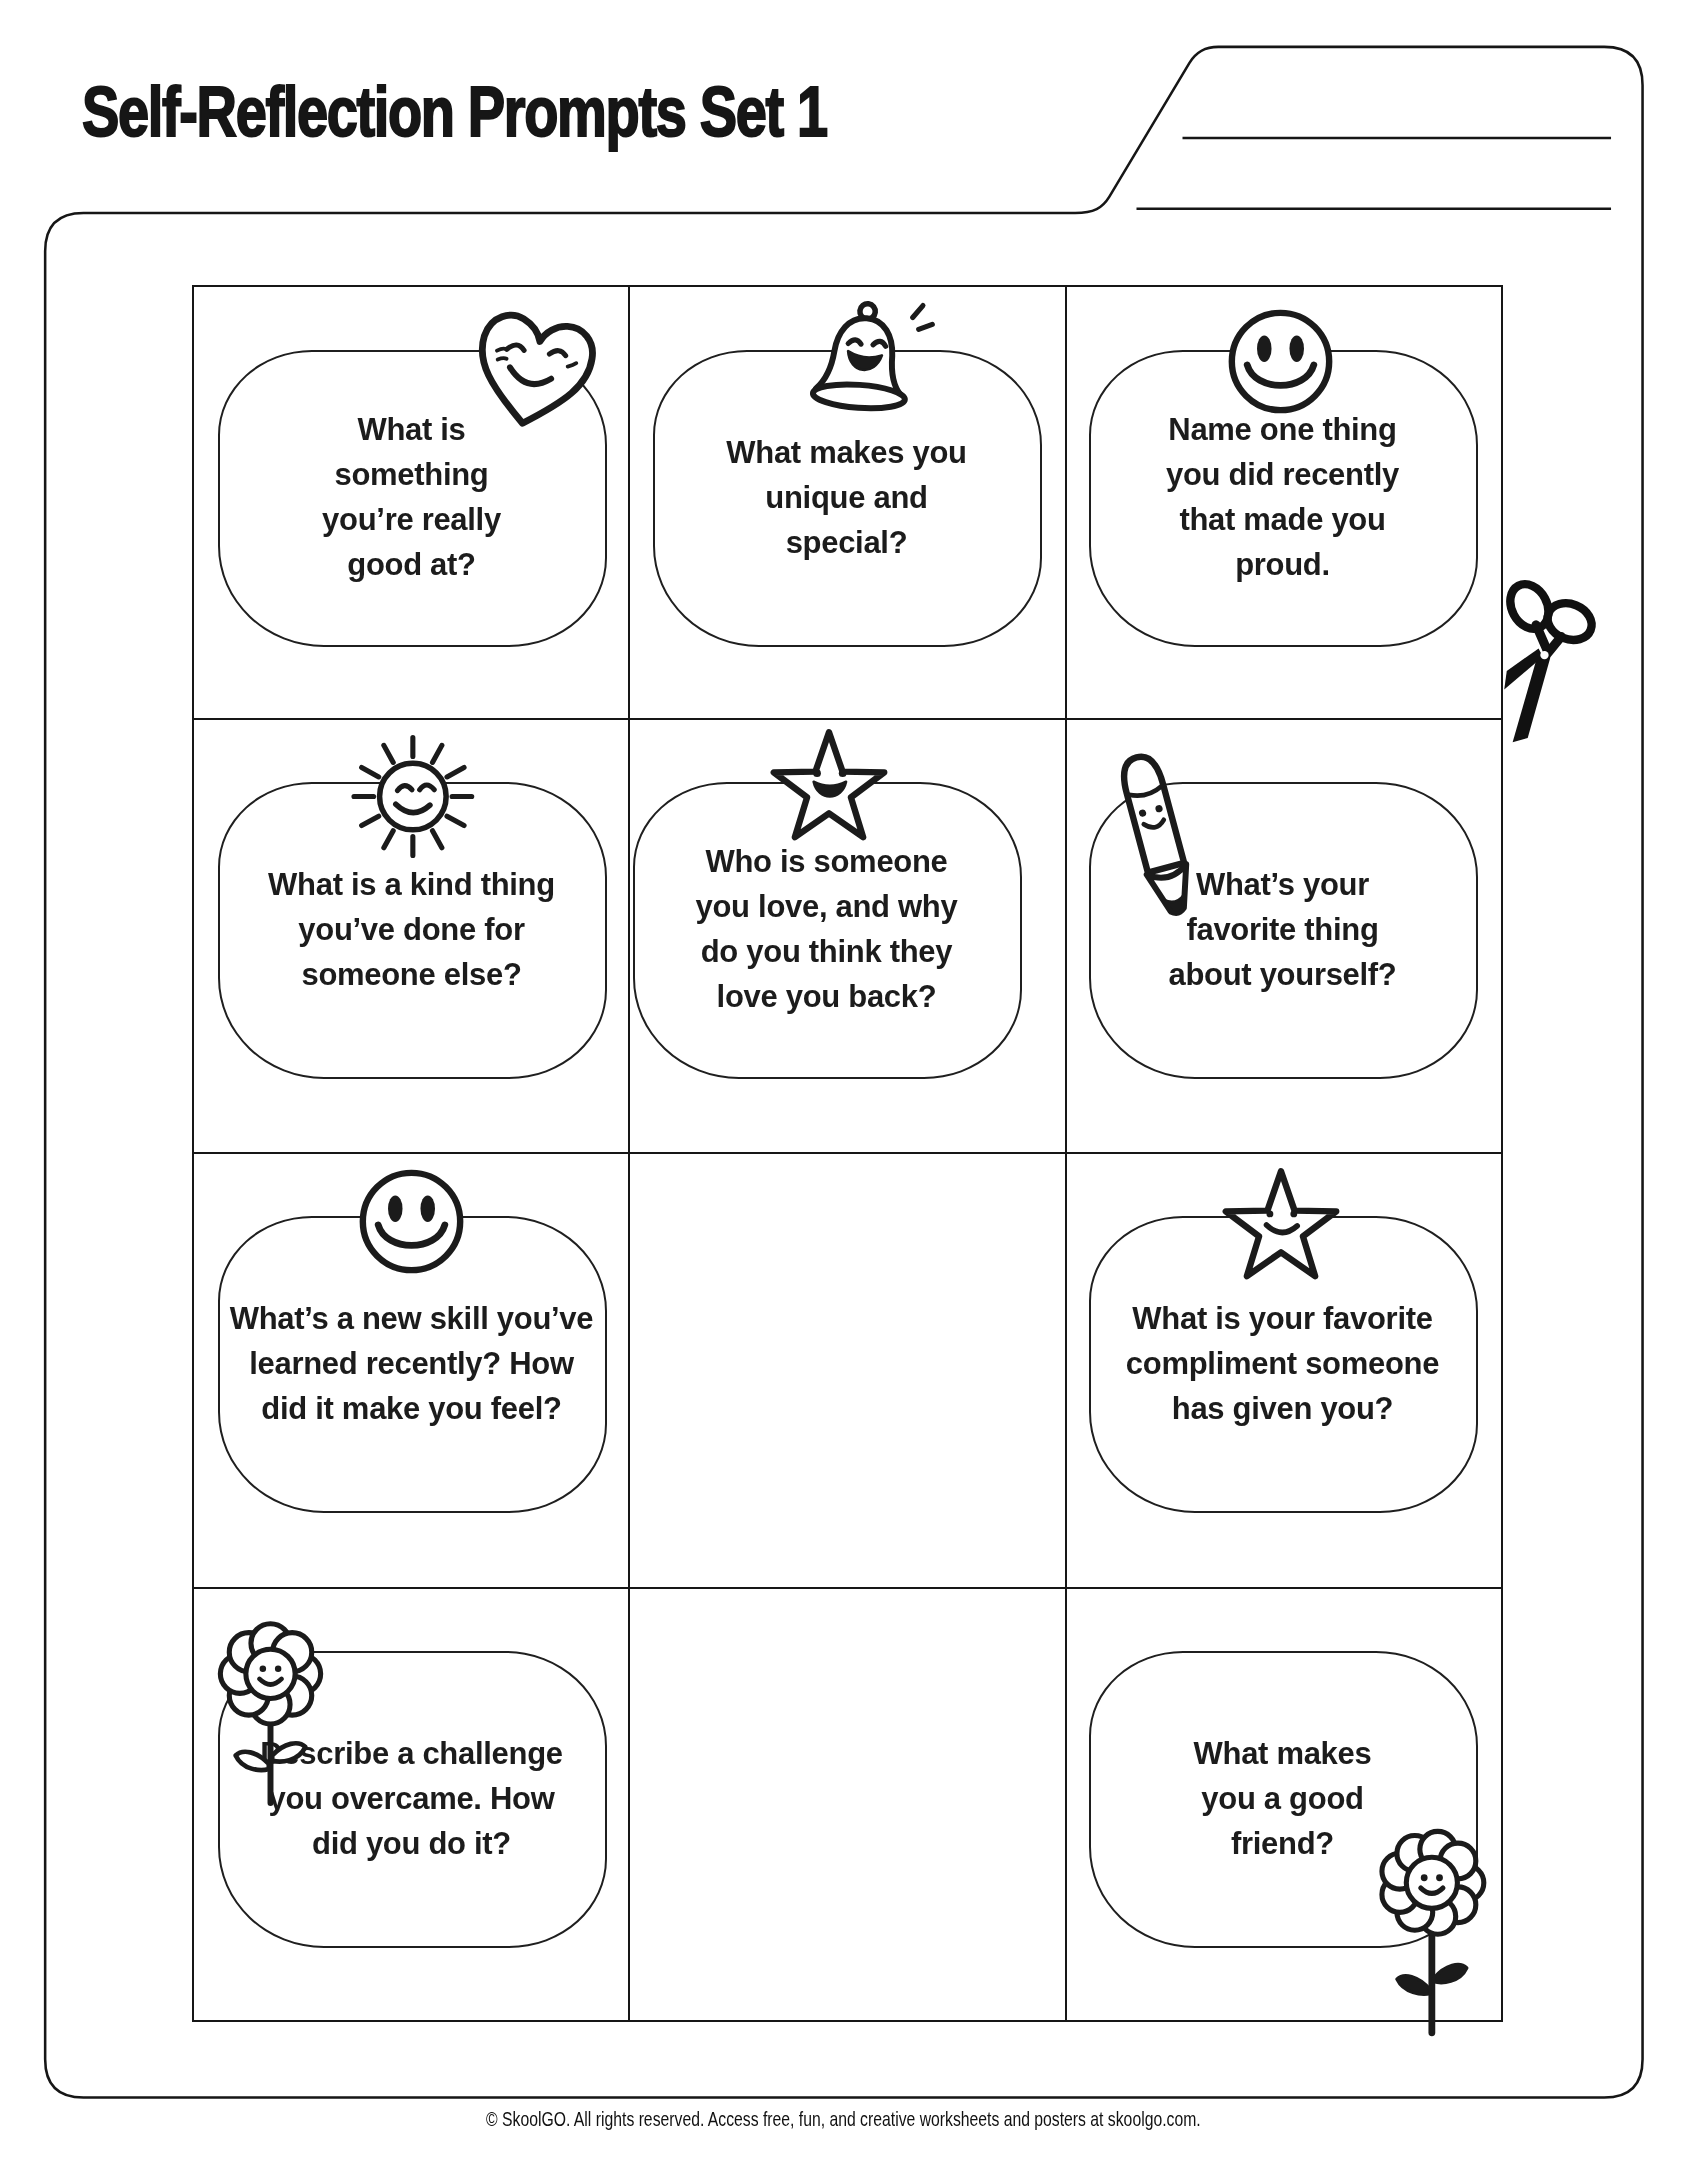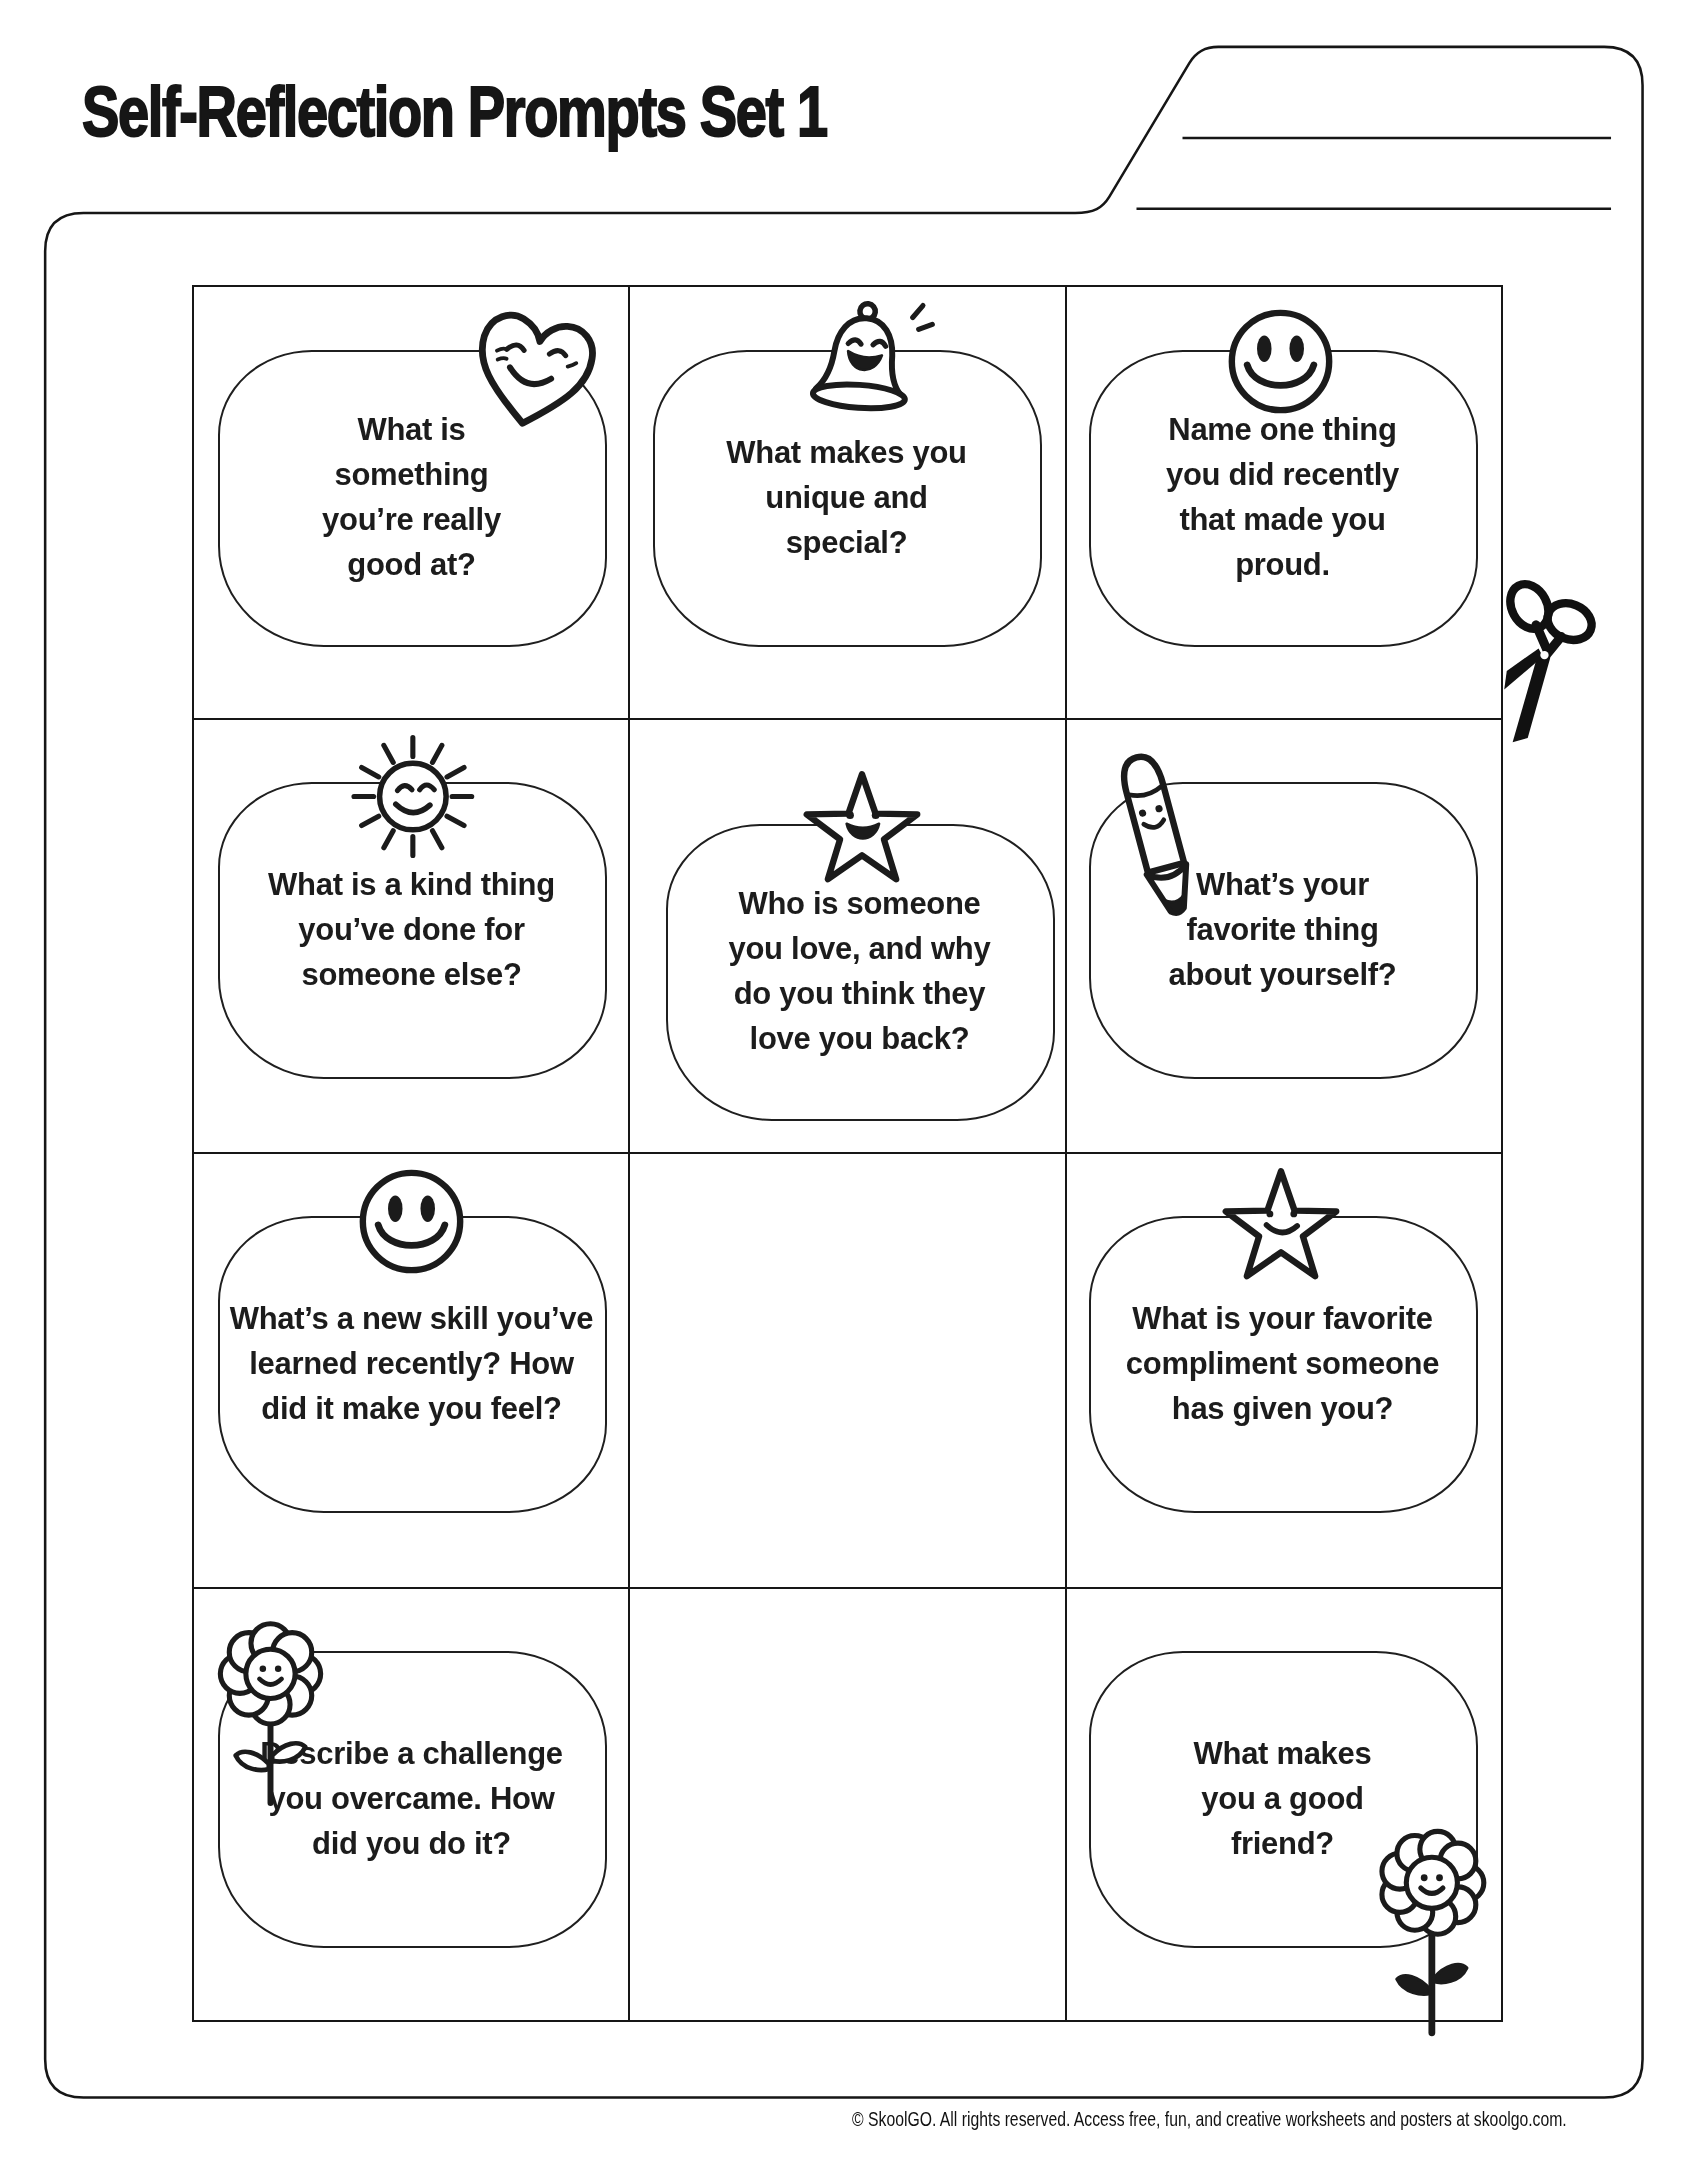--- a/index.html
+++ b/index.html
@@ -31,21 +31,21 @@
   }
   .qwrap{
     position:absolute;left:0;right:0;top:65px;height:290px;
     display:flex;align-items:center;justify-content:center;z-index:2;text-align:center;
   }
   .q{
     font-size:31px;font-weight:bold;line-height:45px;letter-spacing:-0.3px;color:#1c1c1c;
   }
   .icon{position:absolute;z-index:3;}
   .footer{
-    position:absolute;left:0;top:2107px;width:100%;text-align:right;z-index:2;
+    position:absolute;left:0;top:2107px;width:100%;text-align:center;z-index:2;
   }
   .footer span{
     display:inline-block;font-size:21px;color:#111;letter-spacing:0;
     transform:scaleX(0.75);transform-origin:center top;white-space:nowrap;
   }
   svg{display:block;overflow:visible;}
 </style>
 </head>
 <body>
 
@@ -131,21 +131,21 @@
       <circle cx="65" cy="65" r="57" fill="#fff" stroke="#1b1b1b" stroke-width="7.5"></circle>
       <ellipse cx="46" cy="50" rx="8.5" ry="15.5" fill="#1b1b1b"></ellipse>
       <ellipse cx="84" cy="50" rx="8.5" ry="15.5" fill="#1b1b1b"></ellipse>
       <path d="M26,69 C35,101 95,101 104,69" stroke="#1b1b1b" stroke-width="8" fill="none" stroke-linecap="round"></path>
     </svg>
     <div class="qwrap">
         <span class="q" style="max-width:281px;">Name one thing you did recently that made you proud.</span>
       </div>
   </div>
 
-  <div class="cell" style="left:448px;top:432px;margin-top:42px;">
+  <div class="cell" style="left:415px;top:432px;">
     <div class="blob"></div>
     <svg class="icon" style="left:156px;top:2.6px;" width="128" height="128" viewBox="0 0 150 150">
       <path d="M75,12 L90.9,58.2 L139.7,59 L100.7,88.3 L115,135 L75,107 L35,135 L49.3,88.3 L10.3,59 L59.1,58.2 Z" fill="#fff" stroke="#1b1b1b" stroke-width="7.5" stroke-linejoin="round"></path>
       <circle cx="61" cy="60" r="4.5" fill="#1b1b1b"></circle>
       <circle cx="91" cy="60" r="4.5" fill="#1b1b1b"></circle>
       <path d="M57,70 C62,93 90,93 95,70 C83,76 69,76 57,70 Z" fill="#1b1b1b" stroke="#1b1b1b" stroke-width="3" stroke-linejoin="round"></path>
     </svg>
     <div class="qwrap">
         <span class="q" style="max-width:294px;">Who is someone you love, and why do you think they love you back?</span>
       </div>

